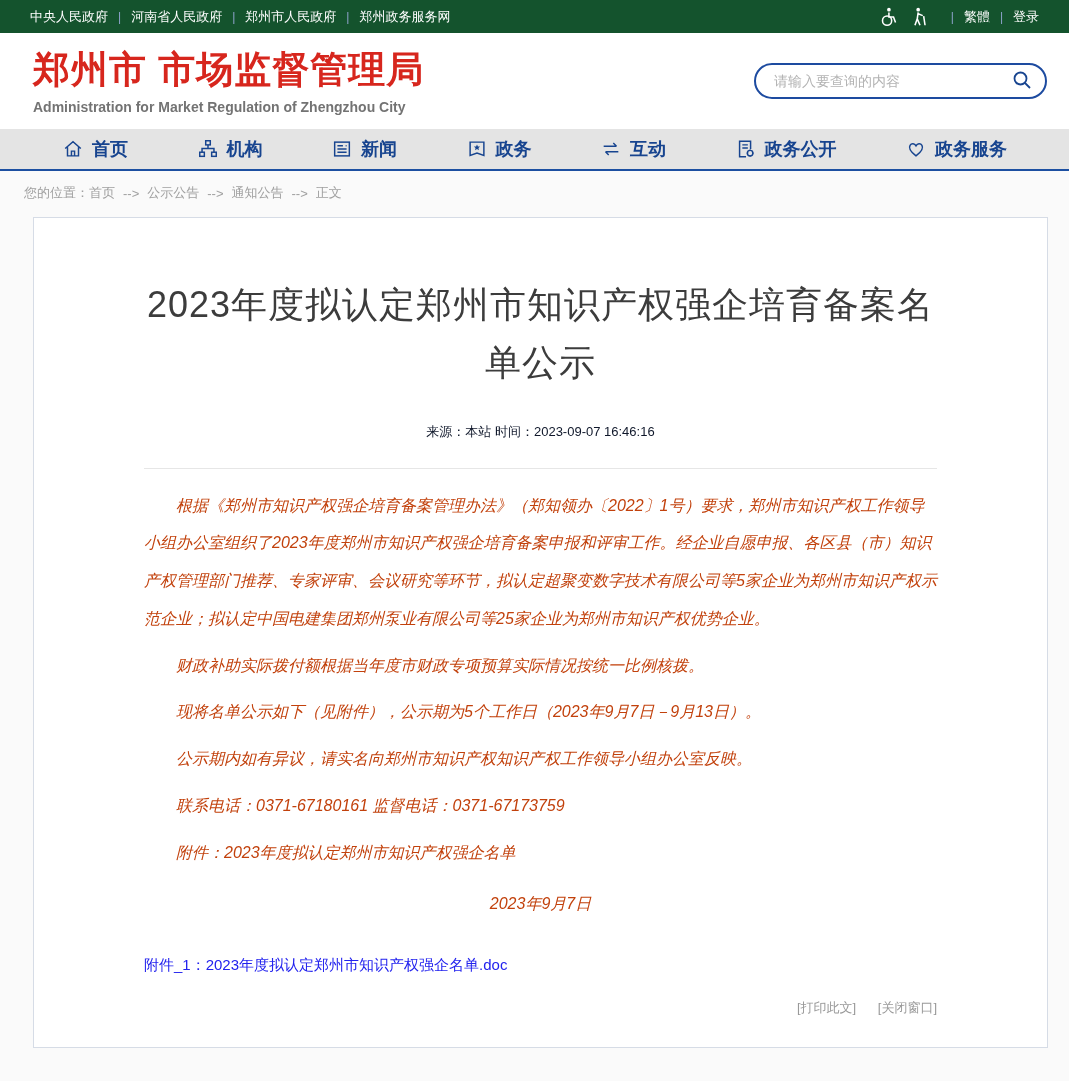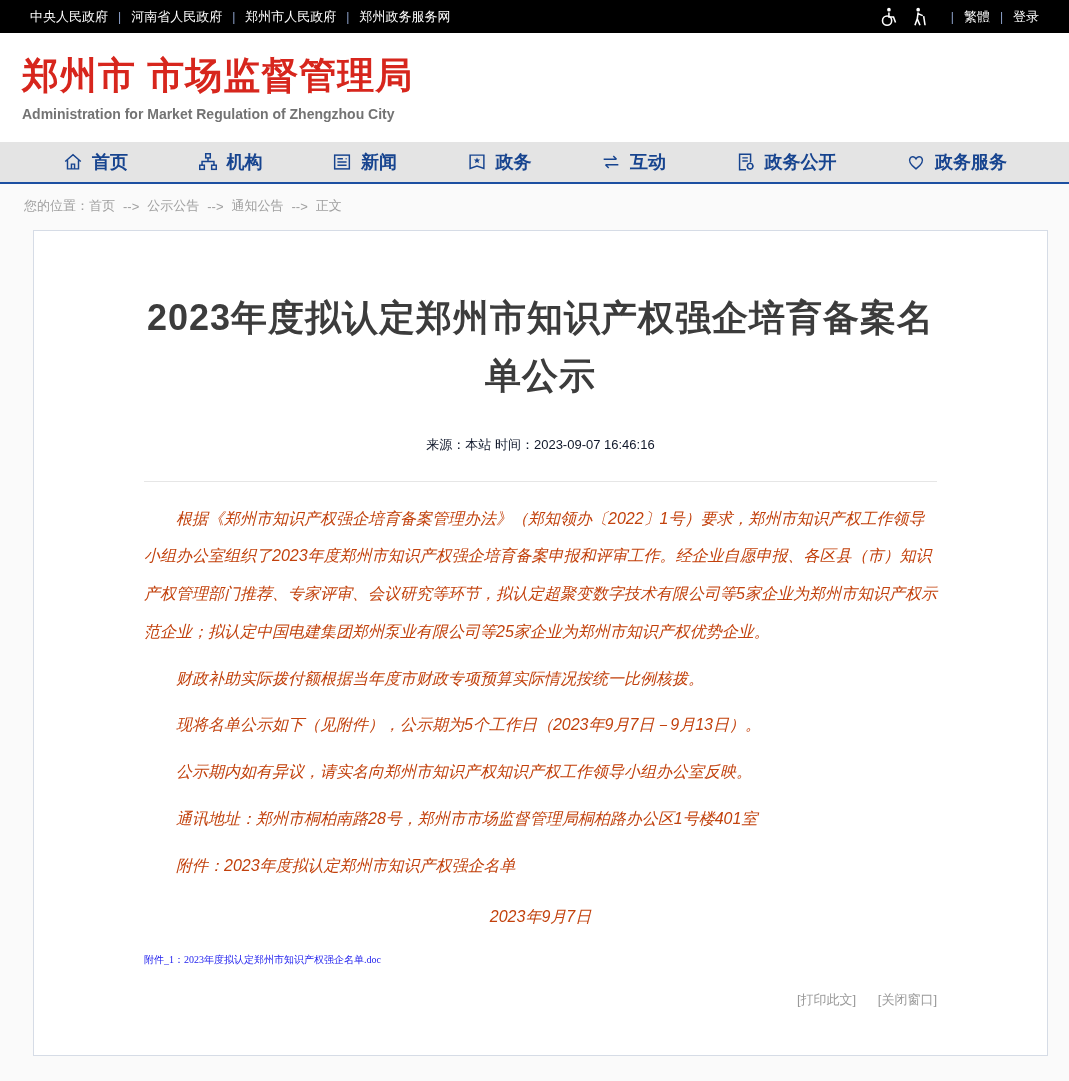--- a/index.html
+++ b/index.html
@@ -1,29 +1,29 @@
 <!DOCTYPE html>
 <html><head>
 <meta charset="utf-8">
 <style>
   * { margin:0; padding:0; box-sizing:border-box; }
   html,body { width:1069px; height:1081px; overflow:hidden; background:#fafafa;
     font-family:"Liberation Sans","DejaVu Sans",sans-serif; }
 
   
-  .topbar { height:33px; background:#000000; color:#fff; display:flex;
+  .topbar { height:33px; background:#14532d; color:#fff; display:flex;
     align-items:center; justify-content:space-between; padding:0 30px; font-size:13px; }
   .topbar a { color:#fff; text-decoration:none; cursor:pointer; }
   .topbar .sep { color:#8fa3cc; margin:0 10px; font-size:12px; }
   .topbar-left, .topbar-right { display:flex; align-items:center; }
   .acc-icon { width:22px; height:22px; margin-right:10px; cursor:pointer; display:inline-block; }
 
   
-  .header { height:109px; background:#ffffff; display:flex; align-items:center;
-    justify-content:space-between; padding:0 22px 0 22px; }
+  .header { height:96px; background:#ffffff; display:flex; align-items:center;
+    justify-content:space-between; padding:0 22px 0 33px; }
   .logo-title { color:#d7261d; font-size:37px; font-weight:bold; letter-spacing:1px; line-height:1.25; }
   .logo-subtitle { color:#737373; font-size:14px; font-weight:bold; margin-top:6px; }
   .search { position:relative; width:293px; }
   .search input { width:293px; height:36px; border:2px solid #1d4ba0; border-radius:18px;
     padding:0 46px 0 18px; font-size:14px; color:#333; outline:none; background:#fff; }
   .search input::placeholder { color:#b3b3b3; }
   .search-btn { position:absolute; right:10px; top:4px; width:30px; height:28px;
     border:none; background:transparent; cursor:pointer; }
 
   
@@ -35,29 +35,29 @@
 
   
   .breadcrumb { height:44px; display:flex; align-items:center; padding:0 24px;
     font-size:13px; color:#a0a0a0; }
   .breadcrumb a { color:#a0a0a0; text-decoration:none; cursor:pointer; }
   .crumb-sep { margin:0 8px; color:#a0a0a0; }
 
   
   .card { margin:2px 21px 0 33px; width:1015px; min-height:826px; background:#fff;
     border:1px solid #d6dce6; padding:58px 110px 30px 110px; }
-  .article-title { text-align:center; font-size:36px; font-weight:700; color:#3c3c3c;
+  .article-title { text-align:center; font-size:36px; font-weight:400; color:#3c3c3c;
     line-height:1.62; letter-spacing:1px; max-width:810px; margin:0 auto; }
   .article-meta { text-align:center; color:#0f172a; font-size:13px; margin-top:30px; }
   .divider { border:none; border-top:1px solid #e6e6e6; margin:27px 0 18px 0; }
   .article-body p { font-size:16px; color:#c2410c; line-height:2.36; text-indent:2em;
     margin:9px 0;font-style:italic; }
   .article-body p.date-line { text-align:center; text-indent:0; margin-top:14px; }
-  .attachment { display:inline-block; margin-top:8px; font-size:10px;
-    color:#2222ee; text-decoration:none; cursor:pointer;font-family:Liberation Serif, serif; }
+  .attachment { display:inline-block; margin-top:24px; font-size:15px;
+    color:#2222ee; text-decoration:none; cursor:pointer; }
   .footer-links { text-align:right; margin-top:24px; font-size:13px; color:#999; }
   .footer-links span { cursor:pointer; margin-left:18px; }
 </style>
 </head>
 <body>
 
 <div class="topbar">
   <div class="topbar-left">
     <a>中央人民政府</a>
     <span class="sep">|</span>
@@ -85,20 +85,29 @@
     <a>繁體</a>
     <span class="sep">|</span>
     <a>登录</a>
   </div>
 </div>
 
 <div class="header">
   <div class="logo">
     <div class="logo-title">郑州市 市场监督管理局</div>
     <div class="logo-subtitle">Administration for Market Regulation of Zhengzhou City</div>
+  </div>
+  <div class="search">
+    <input type="text" placeholder="请输入要查询的内容" style="">
+    <button class="search-btn">
+      <svg viewBox="0 0 24 24" width="24" height="24" fill="none" stroke="#17448f" stroke-width="1.8">
+        <circle cx="10.5" cy="10.5" r="6"></circle>
+        <path d="M15 15 L20 20"></path>
+      </svg>
+    </button>
   </div>
 </div>
 
 <nav class="nav">
   <a class="nav-item">
     <svg viewBox="0 0 24 24" width="22" height="22" fill="none" stroke="#17448f" stroke-width="1.6">
       <path d="M3.5 11.5 L12 4 L20.5 11.5 M6 10 V19.5 H18 V10 M10.3 19.5 v-5.2 h3.4 v5.2"></path>
     </svg>
     <span>首页</span>
   </a>
@@ -161,21 +170,21 @@
 
 <div class="card">
   <h1 class="article-title">2023年度拟认定郑州市知识产权强企培育备案名单公示</h1>
   <div class="article-meta">来源：本站  时间：2023-09-07 16:46:16</div>
   <hr class="divider">
   <div class="article-body">
     <p>根据《郑州市知识产权强企培育备案管理办法》（郑知领办〔2022〕1号）要求，郑州市知识产权工作领导小组办公室组织了2023年度郑州市知识产权强企培育备案申报和评审工作。经企业自愿申报、各区县（市）知识产权管理部门推荐、专家评审、会议研究等环节，拟认定超聚变数字技术有限公司等5家企业为郑州市知识产权示范企业；拟认定中国电建集团郑州泵业有限公司等25家企业为郑州市知识产权优势企业。</p>
     <p>财政补助实际拨付额根据当年度市财政专项预算实际情况按统一比例核拨。</p>
     <p>现将名单公示如下（见附件），公示期为5个工作日（2023年9月7日－9月13日）。</p>
     <p>公示期内如有异议，请实名向郑州市知识产权知识产权工作领导小组办公室反映。</p>
-    <p>通讯地址：郑州市桐柏南路28号，郑州市市场监督管理局桐柏路办公区1号楼401室</p>
+    <p>联系电话：0371-67180161 监督电话：0371-67173759</p>
     <p>附件：2023年度拟认定郑州市知识产权强企名单</p>
     <p class="date-line">2023年9月7日</p>
     <a class="attachment">附件_1：2023年度拟认定郑州市知识产权强企名单.doc</a>
     <div class="footer-links">
       <span>[打印此文]</span>
       <span>[关闭窗口]</span>
     </div>
   </div>
 </div>
 

